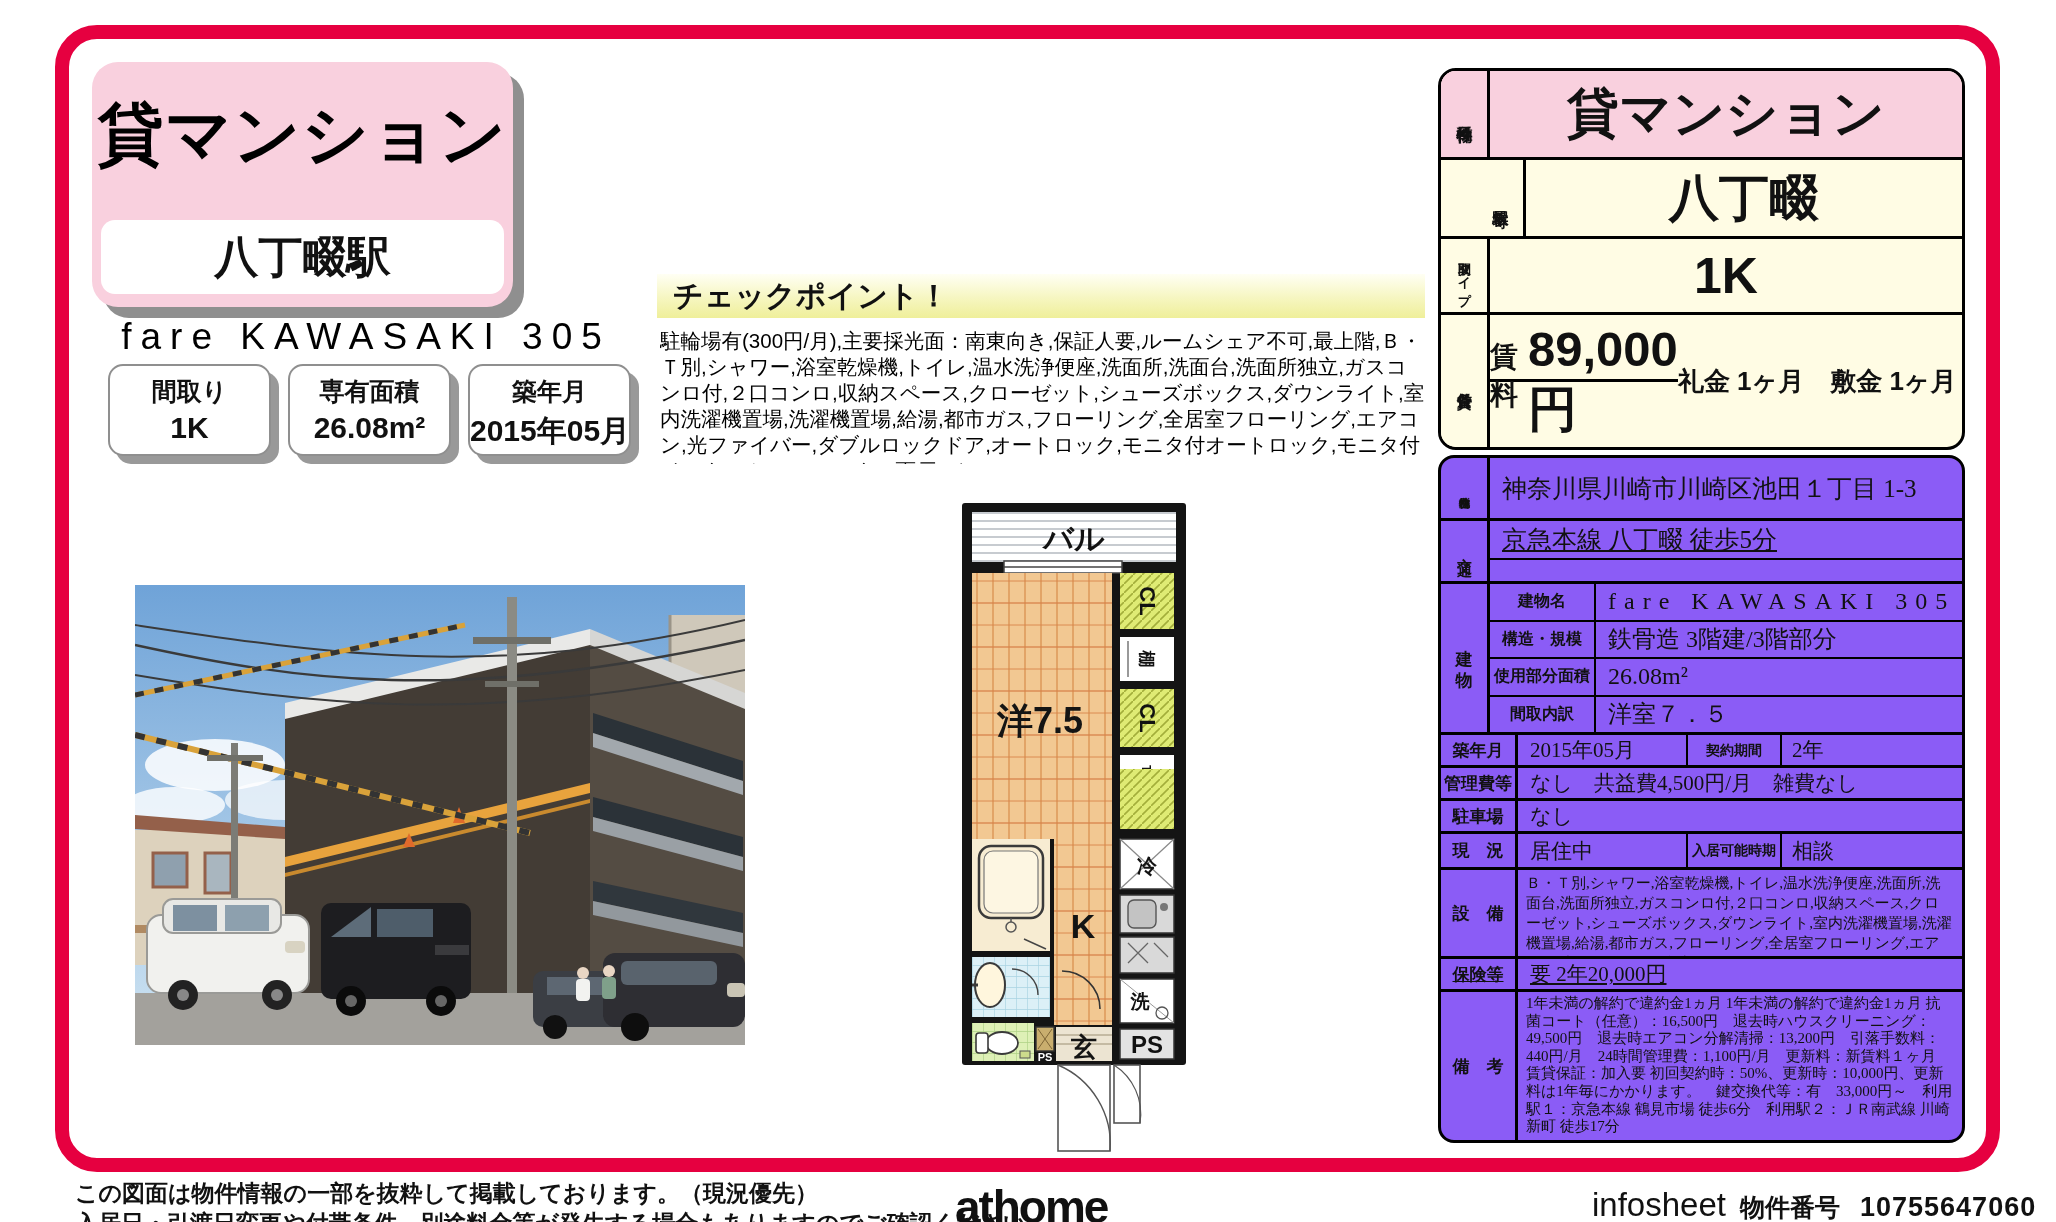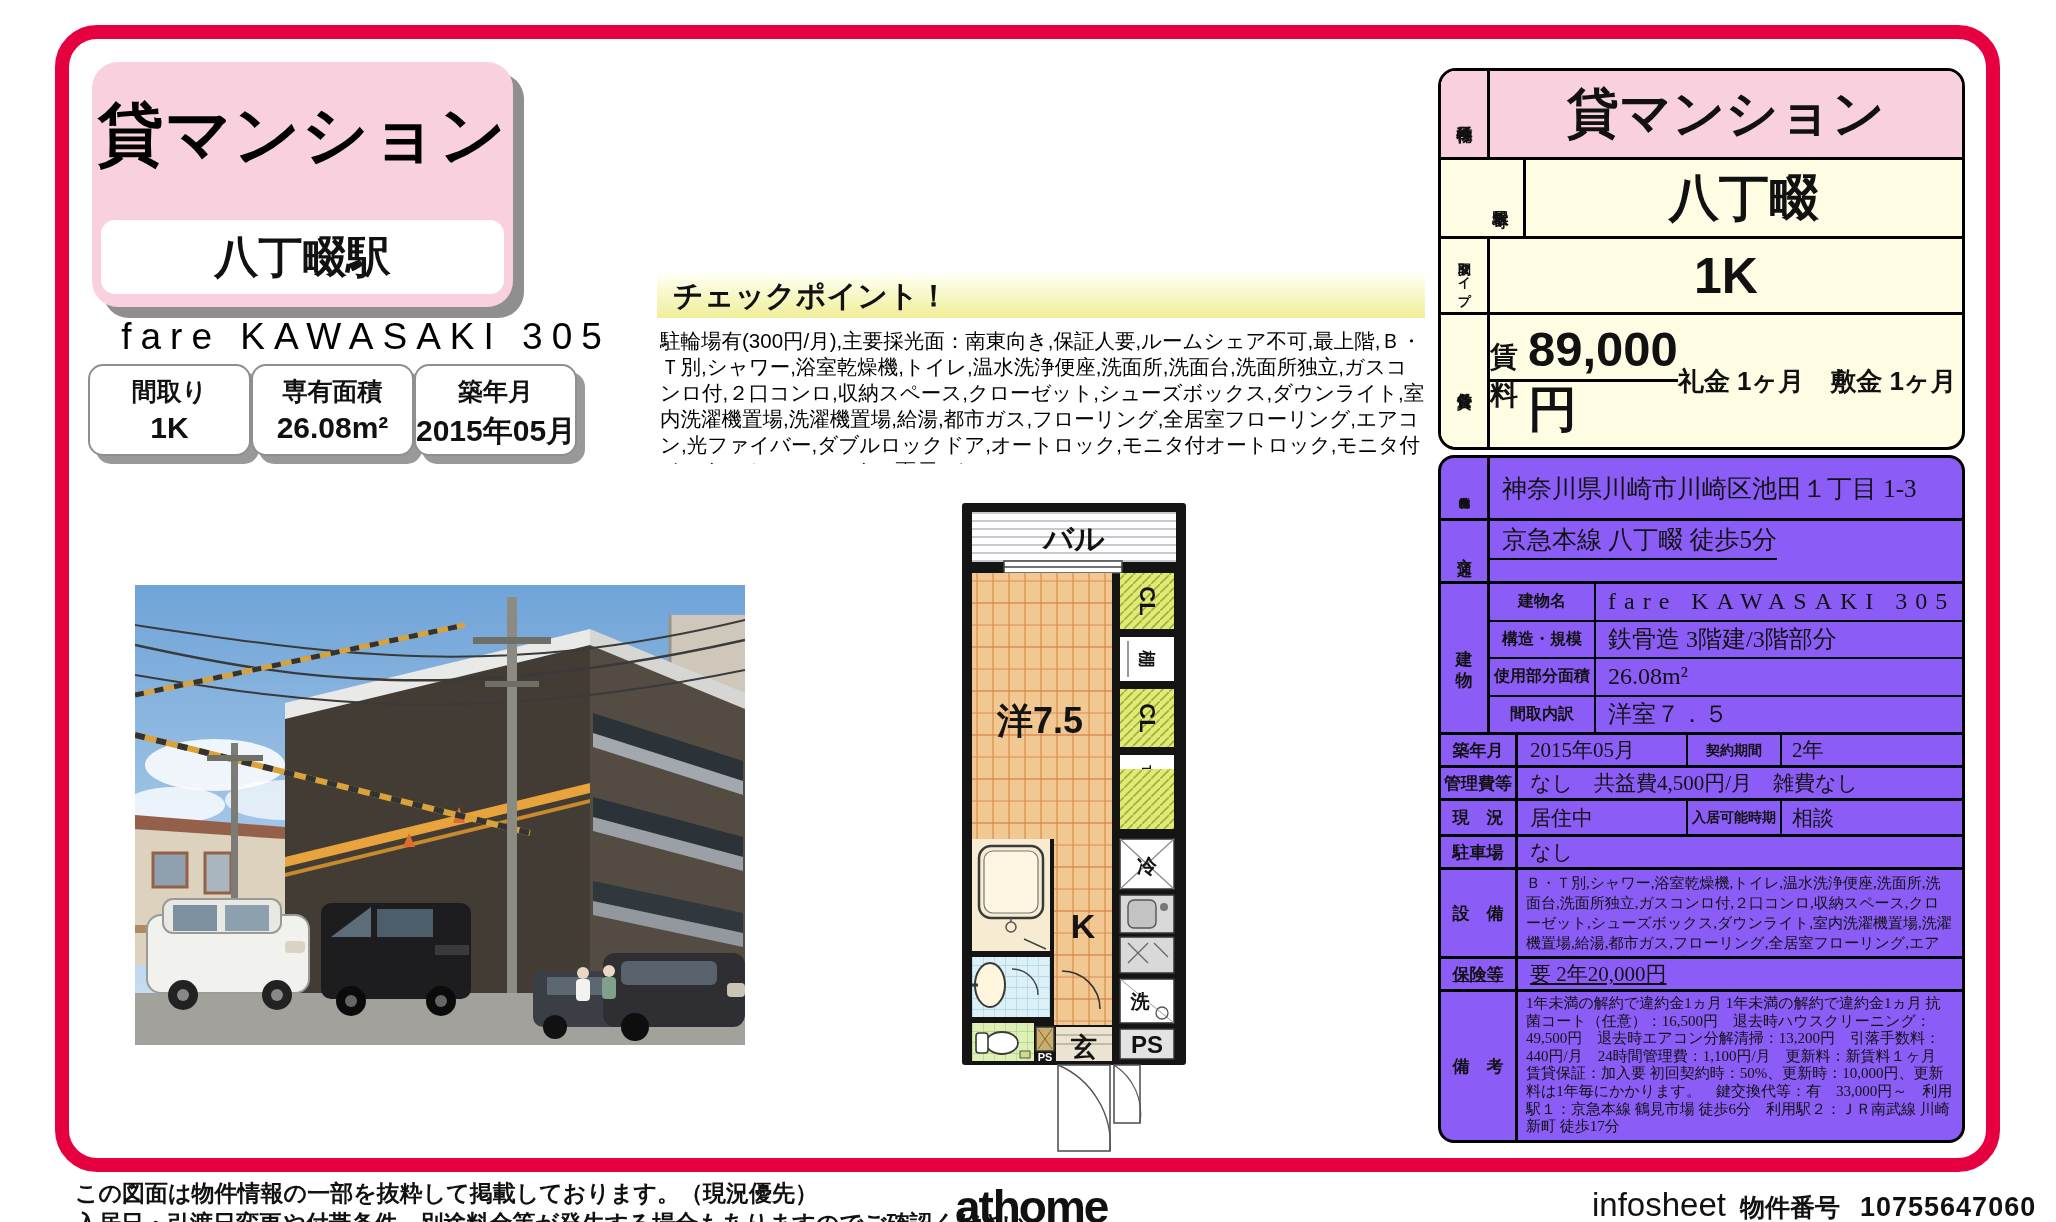--- a/index.html
+++ b/index.html
@@ -25,21 +25,21 @@
   .title-station-box{
     position:absolute;left:9px;right:9px;bottom:13px;height:74px;background:#fff;
     border-radius:14px;display:flex;align-items:center;justify-content:center;
     font-size:44px;font-weight:bold;
   }
   .building-name{
     position:absolute;left:92px;top:316px;width:548px;text-align:center;
     font-size:37px;letter-spacing:9px;white-space:nowrap;color:#000;
   }
   
-  .quick-facts{position:absolute;left:88px;top:364px;display:flex;}
+  .quick-facts{position:absolute;left:108px;top:364px;display:flex;gap:17px;}
   .fact-box{
     width:163px;height:92px;background:#fff;border:2px solid #8f8f8f;border-radius:15px;
     box-shadow:8px 8px 0 #999;text-align:center;box-sizing:border-box;
   }
   .fact-label{font-size:25px;font-weight:bold;margin-top:9px;}
   .fact-value{font-size:30px;font-weight:bold;margin-top:3px;white-space:nowrap;}
   
   .checkpoint-title{
     position:absolute;left:657px;top:274px;width:768px;height:44px;box-sizing:border-box;
     background:linear-gradient(180deg,#fffff4 0%,#f6f6c0 55%,#efef9a 100%);
@@ -102,21 +102,21 @@
   }
   .dval{
     flex:1;display:flex;align-items:center;font-family:"Liberation Serif","DejaVu Serif",serif;
     padding-left:12px;box-sizing:border-box;overflow:hidden;
   }
   .dr-loc{height:60px;}
   .dr-loc .dvhead{width:46px;font-size:11px;}
   .dr-loc .dval{font-size:25px;}
   .dr-access{height:60px;}
   .dr-access .dvhead{width:46px;font-size:15px;letter-spacing:6px;}
-  .access-stack{flex:1;display:flex;flex-direction:row;}
+  .access-stack{flex:1;display:flex;flex-direction:column;text-decoration:underline;}
   .access-line1{height:37px;border-bottom:2px solid #000;display:flex;align-items:center;padding-left:12px;
     font-family:"Liberation Serif","DejaVu Serif",serif;font-size:25px;}
   .access-line2{flex:1;}
   .dr-bldg{height:148px;}
   .dr-bldg .dvhead{width:46px;font-size:17px;letter-spacing:22px;}
   .bldg-stack{flex:1;display:flex;flex-direction:column;}
   .bldg-sub{flex:1;display:flex;border-bottom:2px solid #000;}
   .bldg-sub:last-child{border-bottom:none;}
   .bldg-sublabel{
     width:104px;flex:none;border-right:2px solid #000;display:flex;align-items:center;justify-content:center;
@@ -473,30 +473,30 @@
   <div class="drow dr-small">
     <div class="dhead">築年月</div>
     <div class="dval">2015年05月</div>
     <div class="sub-label">契約期間</div>
     <div class="sub-val">2年</div>
   </div>
   <div class="drow dr-small">
     <div class="dhead">管理費等</div>
     <div class="dval">なし　共益費4,500円/月　雑費なし</div>
   </div>
+  <div class="drow dr-small">
+    <div class="dhead">駐車場</div>
+    <div class="dval">なし</div>
+  </div>
   <div class="drow dr-status">
     <div class="dhead">現　況</div>
     <div class="dval">居住中</div>
     <div class="sub-label">入居可能時期</div>
     <div class="sub-val">相談</div>
   </div>
-  <div class="drow dr-small">
-    <div class="dhead">駐車場</div>
-    <div class="dval">なし</div>
-  </div>
   <div class="drow dr-equip">
     <div class="dhead">設　備</div>
     <div class="equip-text">Ｂ・Ｔ別,シャワー,浴室乾燥機,トイレ,温水洗浄便座,洗面所,洗面台,洗面所独立,ガスコンロ付,２口コンロ,収納スペース,クローゼット,シューズボックス,ダウンライト,室内洗濯機置場,洗濯機置場,給湯,都市ガス,フローリング,全居室フローリング,エアコン,光ファイバー,ダブルロックドア...</div>
   </div>
   <div class="drow dr-ins dr-small">
     <div class="dhead">保険等</div>
     <div class="dval">要 2年20,000円</div>
   </div>
   <div class="drow dr-notes">
     <div class="dhead">備　考</div>

